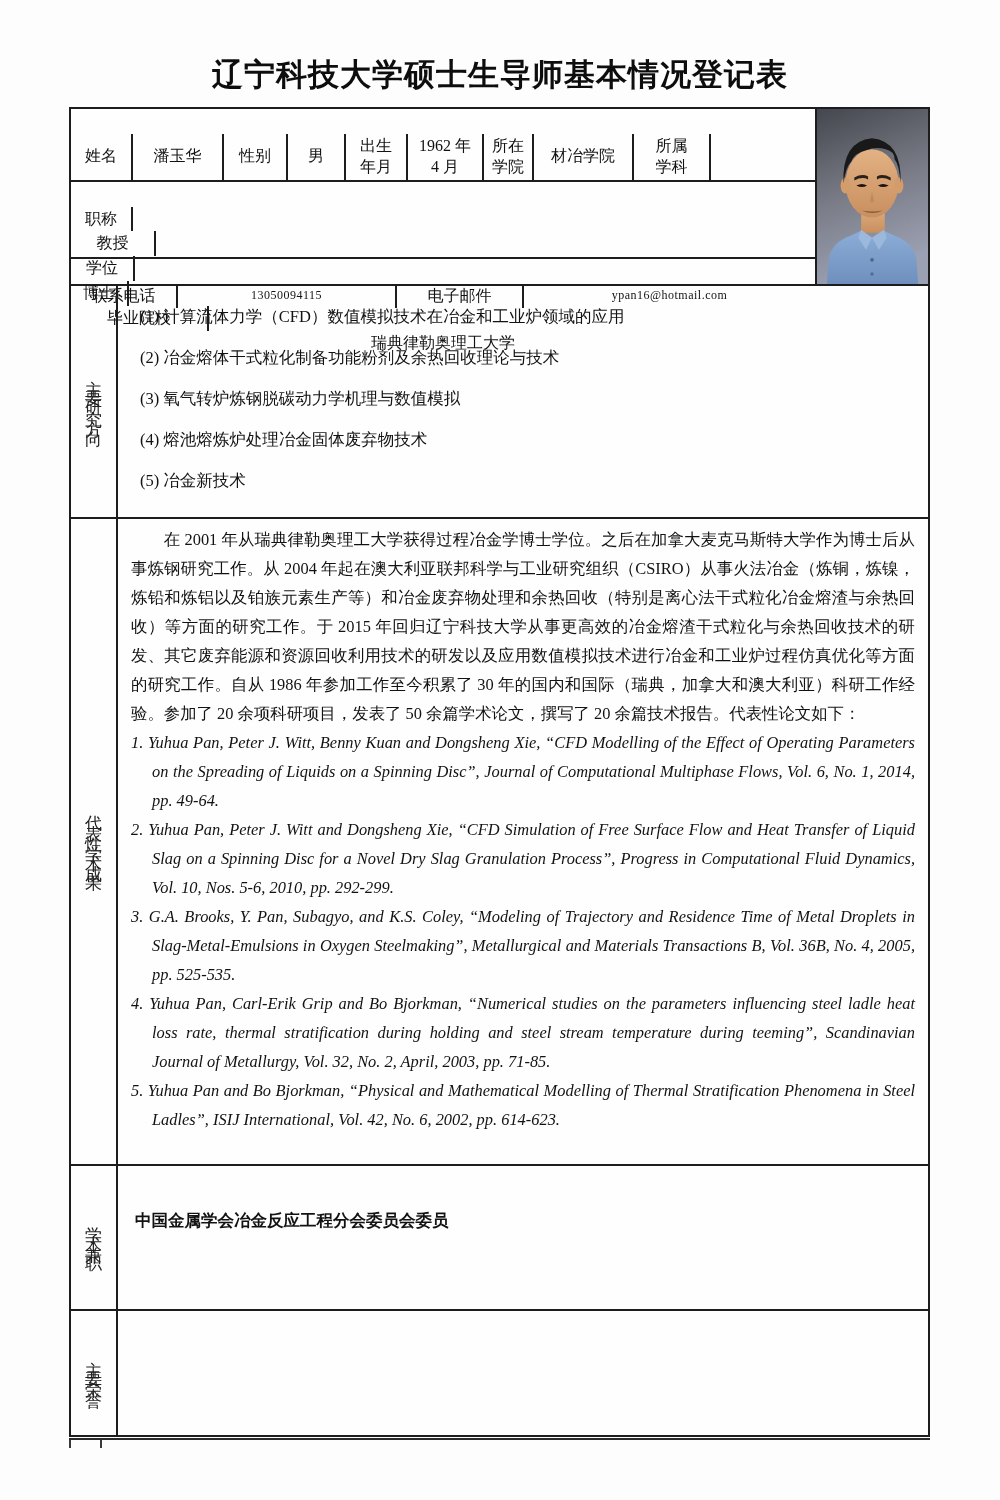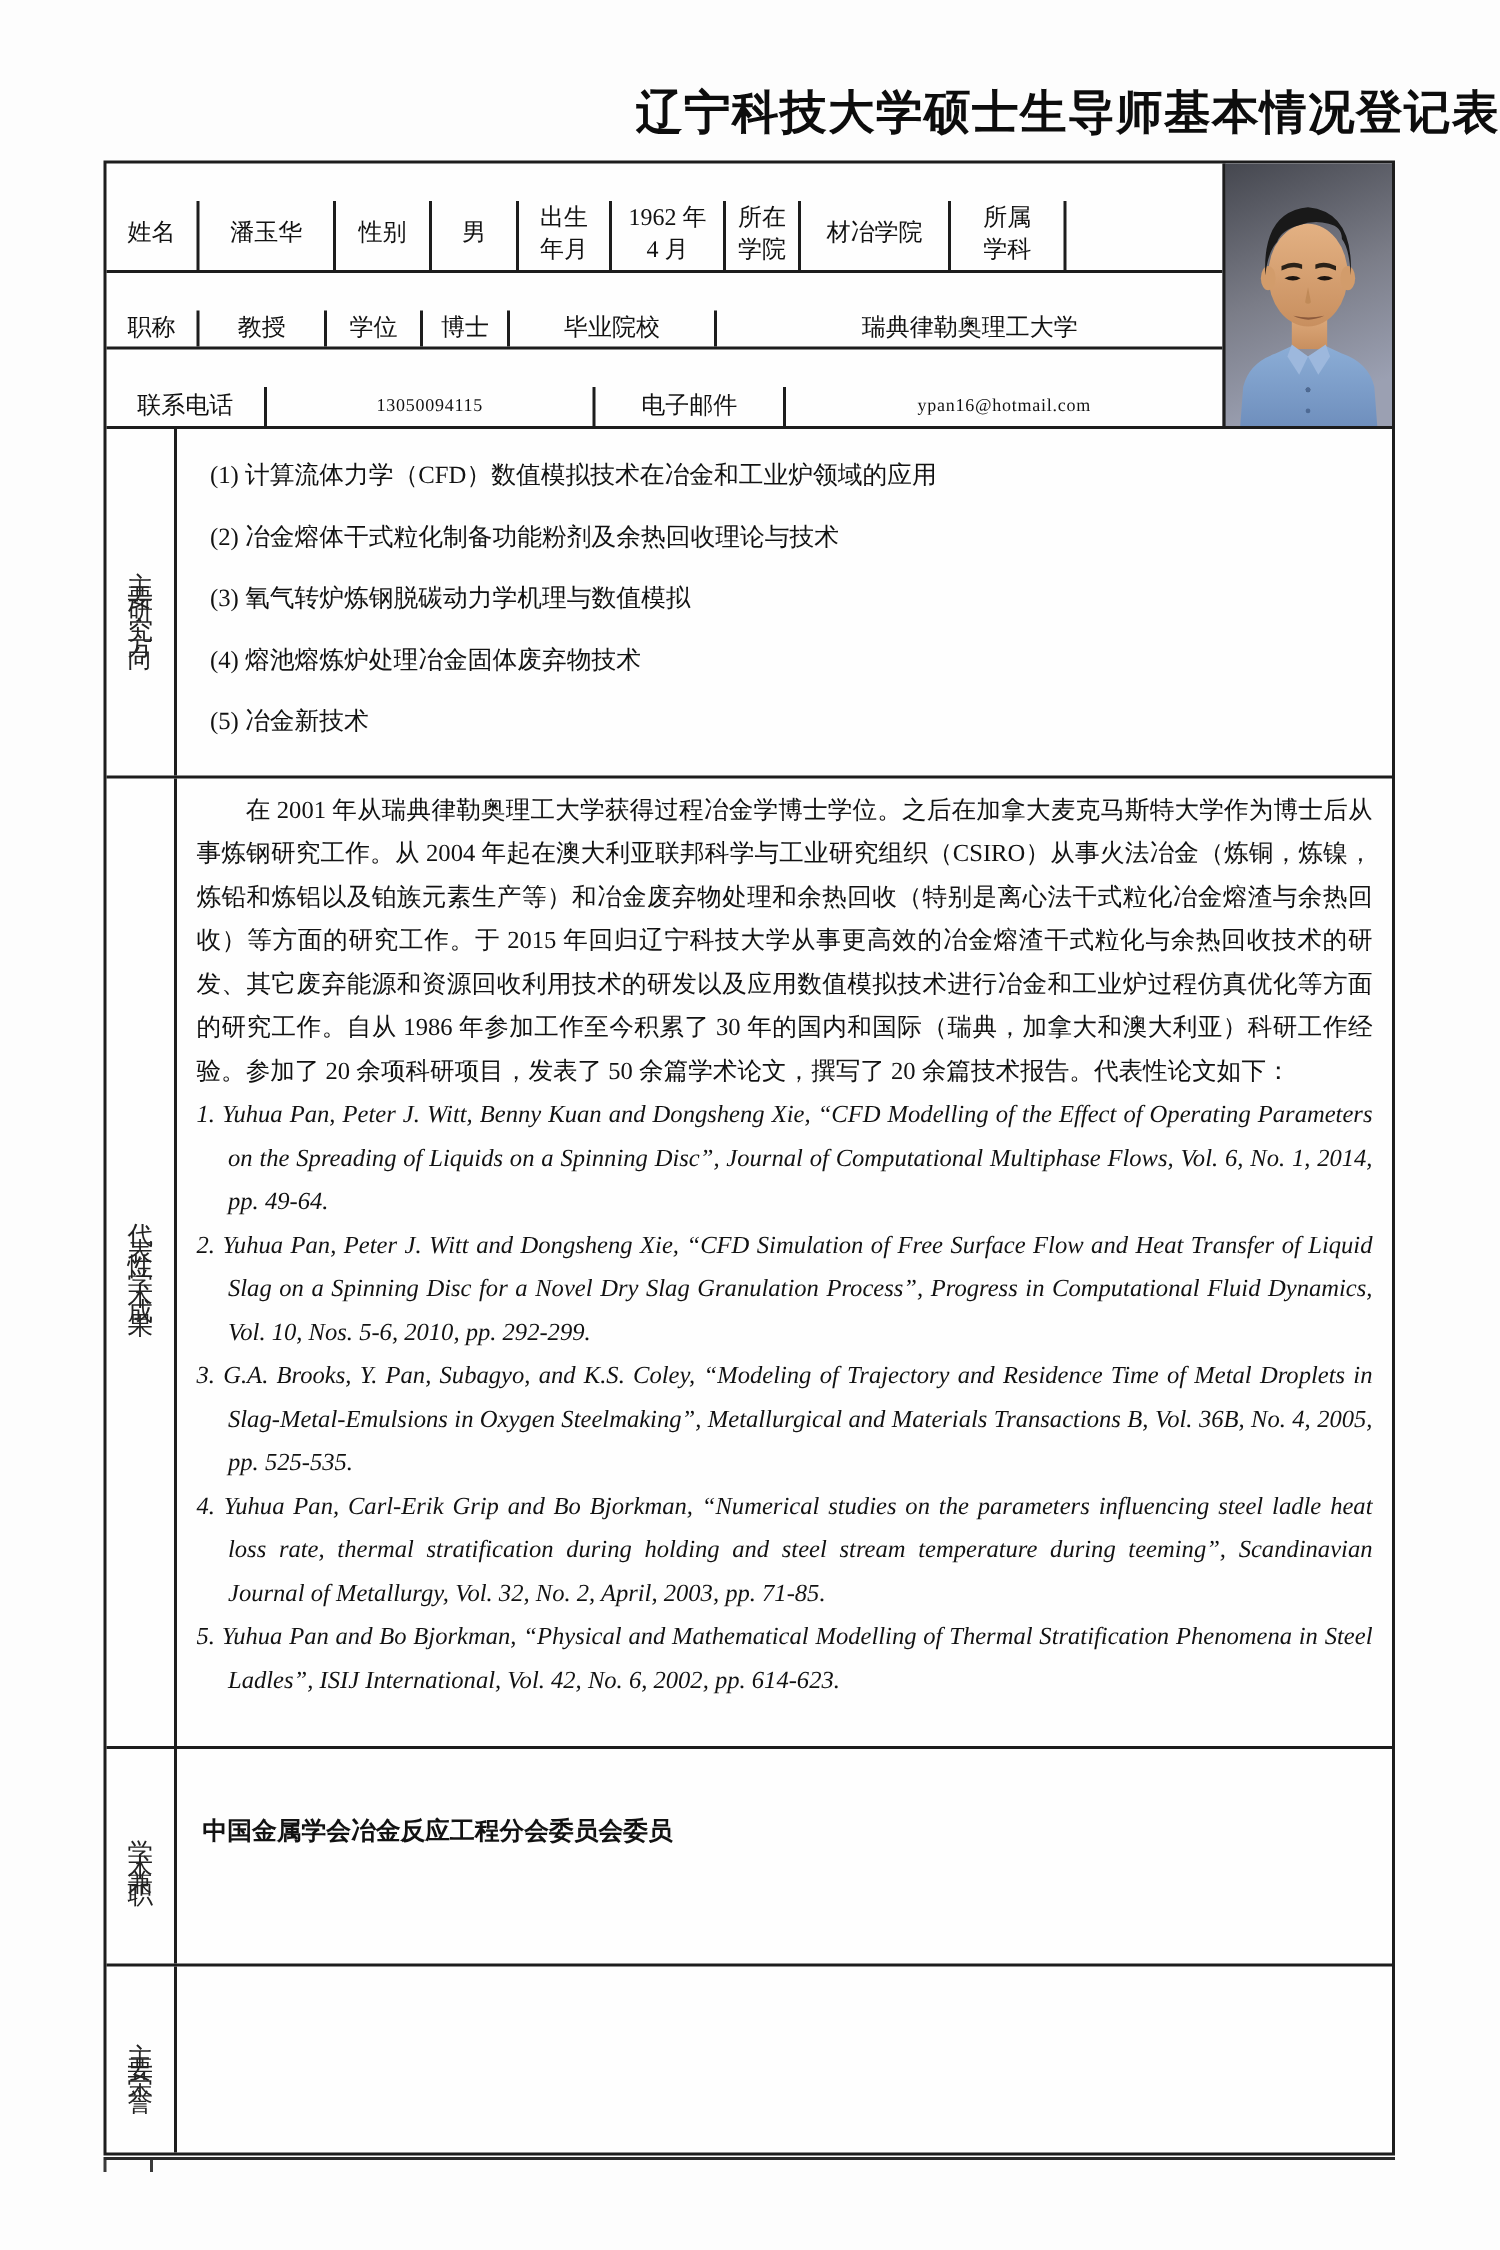--- a/index.html
+++ b/index.html
@@ -1,30 +1,30 @@
 <!DOCTYPE html>
 <html><head>
 <meta charset="utf-8">
 <style>
   html,body{margin:0;padding:0;background:#ffffff;}
   .page{position:relative;width:1000px;height:1500px;background:#fdfdfd;overflow:hidden;
         font-family:"Liberation Serif","DejaVu Serif",serif;color:#121212;}
-  .doc-title{position:absolute;top:54px;left:0;width:100%;text-align:right;
+  .doc-title{position:absolute;top:54px;left:0;width:100%;text-align:center;
         font-family:"Liberation Sans","DejaVu Sans",sans-serif;font-weight:bold;
         font-size:31px;letter-spacing:1px;color:#0d0d0d;}
   .regtable{position:absolute;left:69px;top:107px;width:861px;height:1330px;
         border:2px solid #1d1d1d;box-sizing:border-box;background:#fefefe;}
   .regtable *{box-sizing:border-box;}
 
   
   .hdr{display:flex;height:175px;}
   .hdr-rows{width:744px;display:flex;flex-direction:column;}
   .hrow{display:flex;border-bottom:2px solid #1d1d1d;margin-top:25px;}
   .hrow.r1{height:71px;}
-  .hrow.r2{height:52px;}
+  .hrow.r2{height:52px;flex-direction:column;}
   .hrow.r3{height:52px;border-bottom:none;}
   .cell{border-right:2px solid #1d1d1d;display:flex;align-items:center;justify-content:center;
         text-align:center;font-size:16px;line-height:1.3;white-space:pre-line;padding:2px;}
   .cell.last{border-right:none;}
   .cell.small{font-size:14.5px;line-height:1.35;}
   .cell.num{font-size:12px;letter-spacing:0.5px;}
   .photo-cell{flex:1;border-left:2px solid #1d1d1d;overflow:hidden;display:flex;
         align-items:stretch;justify-content:stretch;background:#6a6c76;}
   .photo-cell svg{width:100%;height:100%;display:block;}
 

